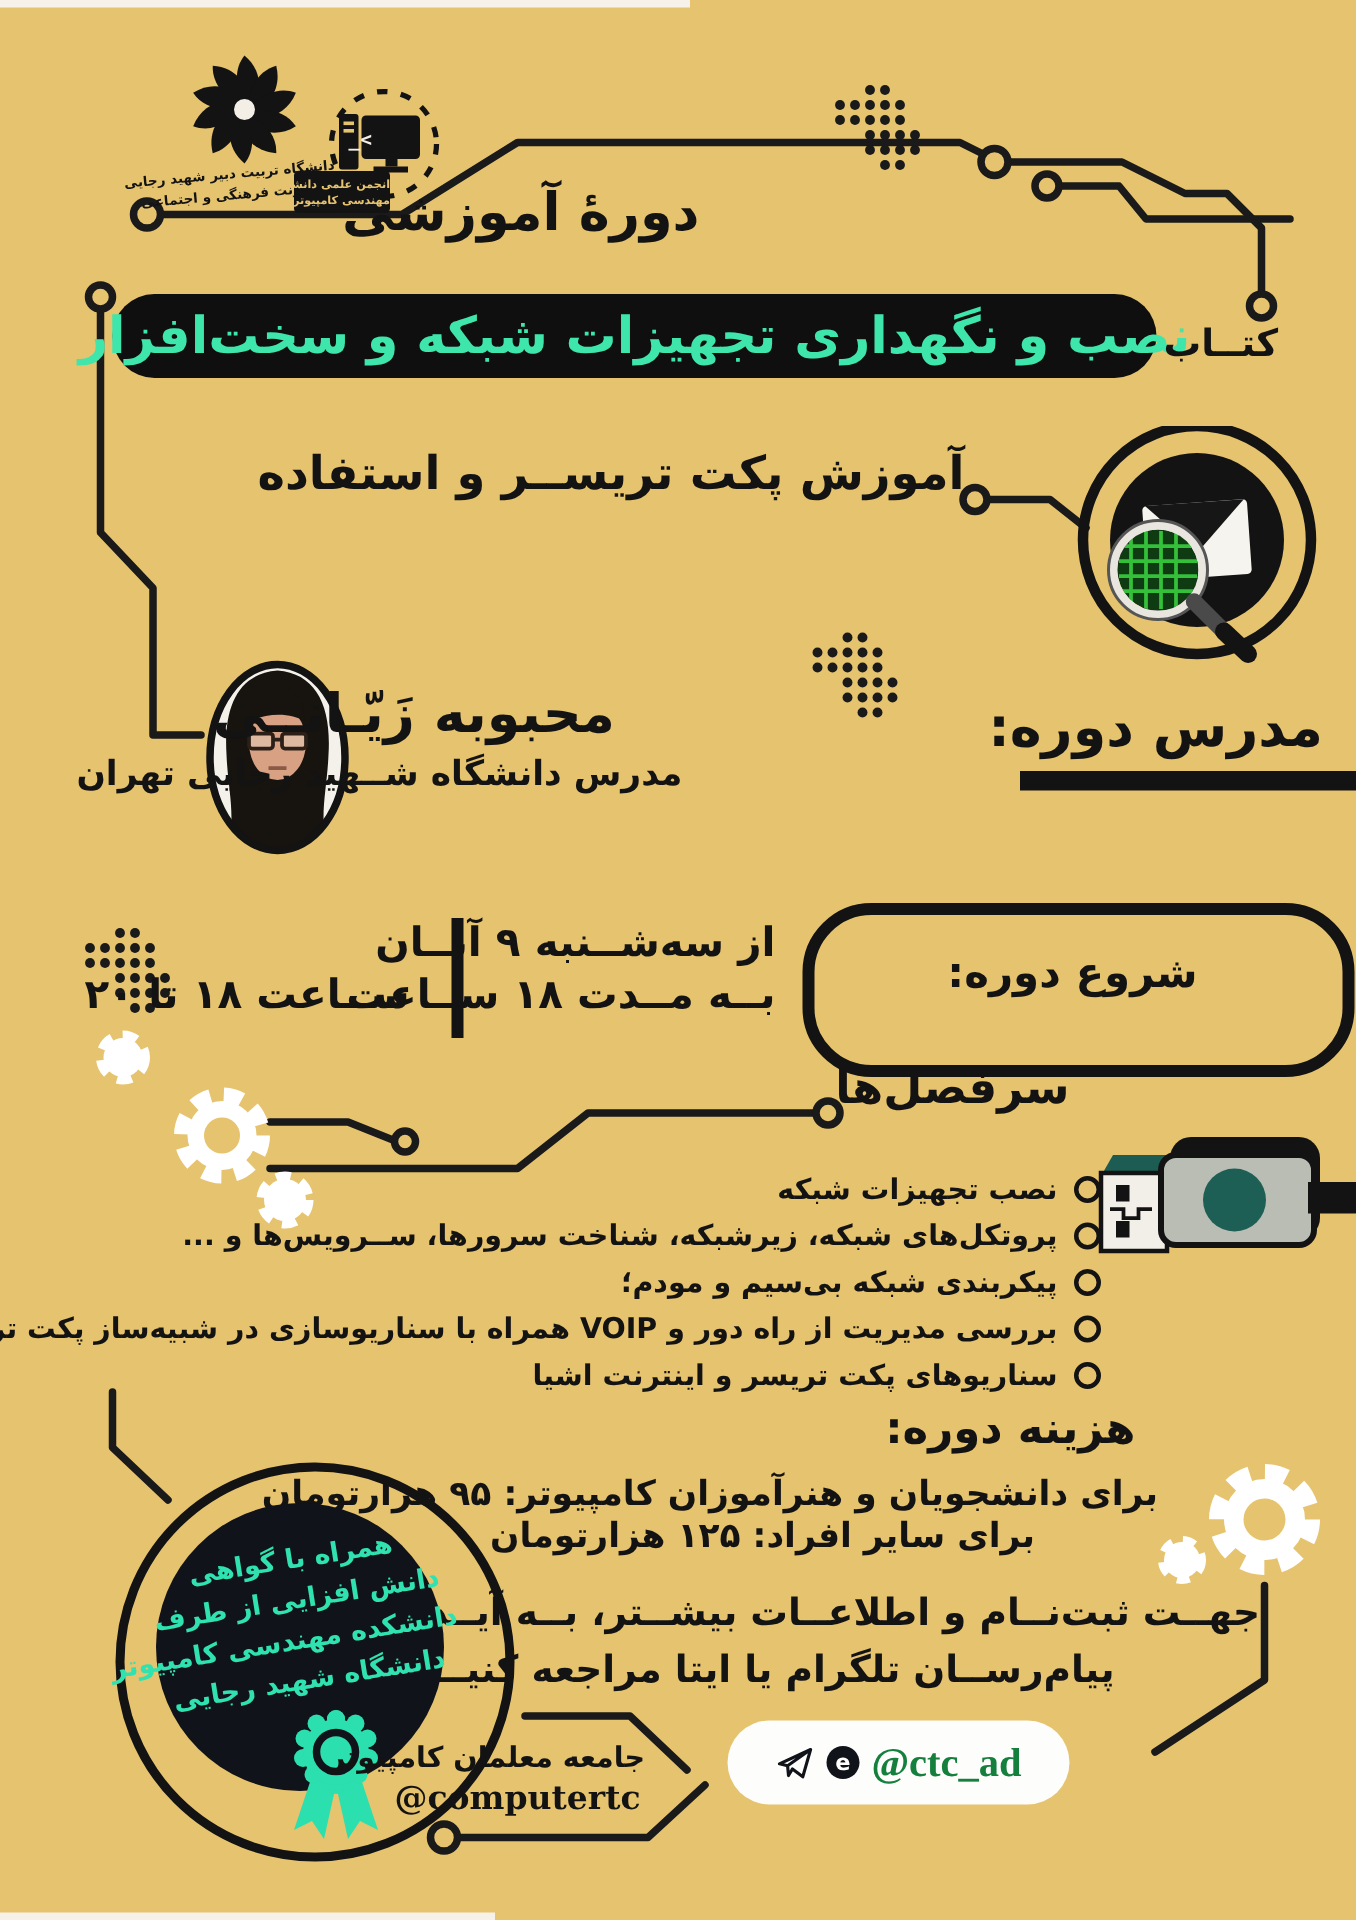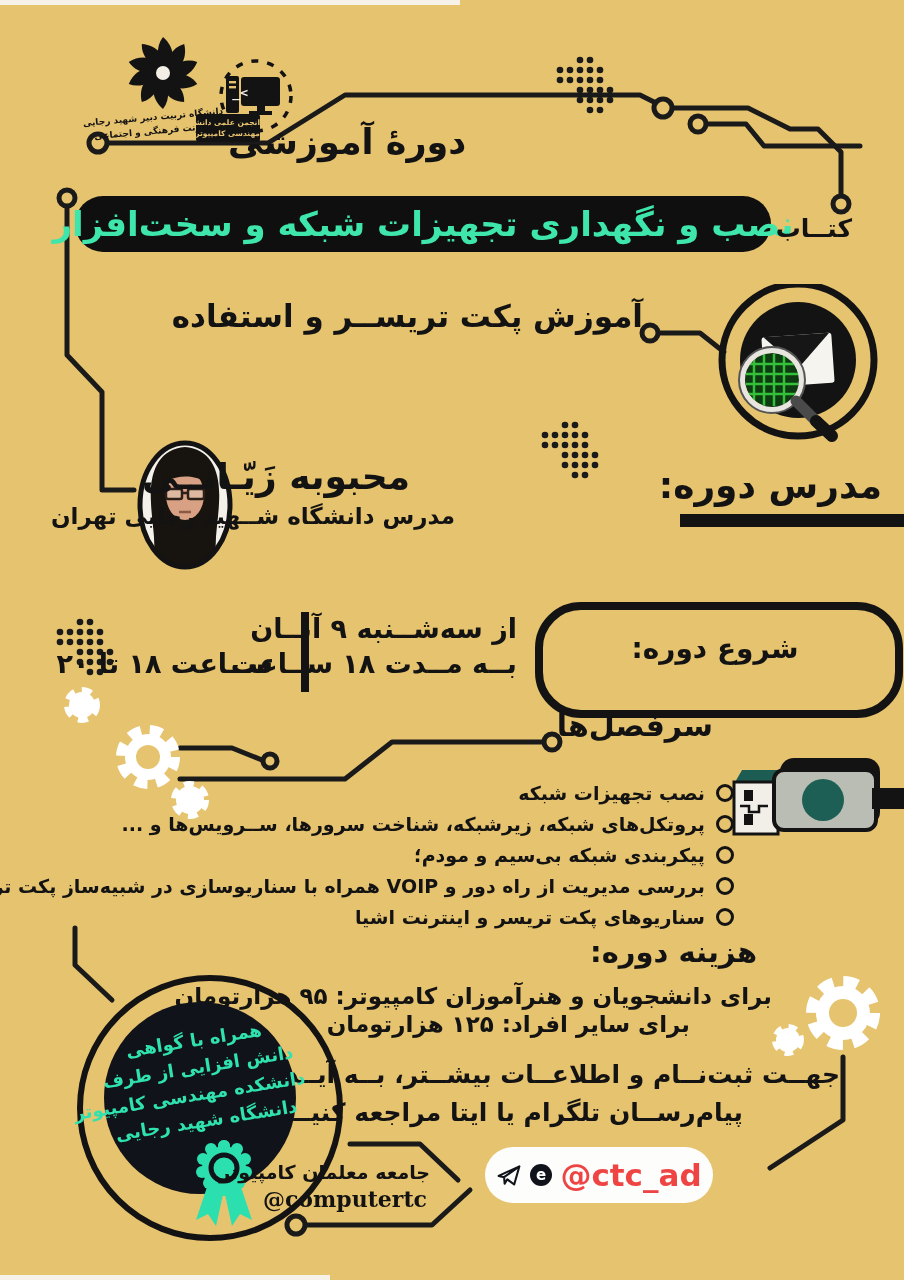--- a/index.html
+++ b/index.html
@@ -39,21 +39,21 @@
   .cost-1{right:132px; top:983px; font-size:23px; font-weight:700;}
   .cost-2{right:214px; top:1011px; font-size:23px; font-weight:700;}
   .reg-1{right:64px; top:1060px; font-size:25px; font-weight:700;}
   .reg-2{right:161px; top:1098px; font-size:25px; font-weight:700;}
   .cert-ring{left:77px; top:975px; width:254px; height:254px; border:6px solid #141313; border-radius:50%;}
   .cert-disc{left:104px; top:1002px; width:192px; height:192px; background:#10131a; border-radius:50%;}
   .cert-text{left:96px; top:1026px; width:208px; text-align:center; transform:rotate(-9deg);
              color:#30E2B0; font-size:18px; font-weight:700; line-height:1.5; white-space:nowrap;}
   .contact-pill{left:485px; top:1147px; width:228px; height:56px; background:#fdfdfb; border-radius:28px;
                 display:flex; direction:ltr; align-items:center; justify-content:center; gap:7px;}
-  .handle{font-size:31px; font-weight:700; direction:ltr; color:#ef4444;}
+  .handle{font-size:27px; font-weight:700; direction:ltr; color:#15803d;font-family:Liberation Serif, serif;}
   .community-name{right:474px; top:1161px; font-size:19px; font-weight:700;}
   .community-handle{right:477px; top:1186px; font-size:22px; font-weight:700; direction:ltr;
                     font-family:"DejaVu Serif", serif;}
   .uni-captions{left:84px; top:110px; width:140px; transform:rotate(-5deg); font-size:9px; font-weight:700;
                 text-align:center; line-height:1.6;}
   .uni-captions div{white-space:nowrap;}
   .society-badge{left:196px; top:114px; width:64px; height:28px; background:#141313; border-radius:3px;
                  color:#E6C36E; font-size:7.5px; font-weight:700; text-align:center; line-height:1.5; padding-top:3px; box-sizing:border-box;}
   .society-badge div{white-space:nowrap;}
   .edge-strip-top{left:0; top:0; width:460px; height:5px; background:#f6f2e9;}

